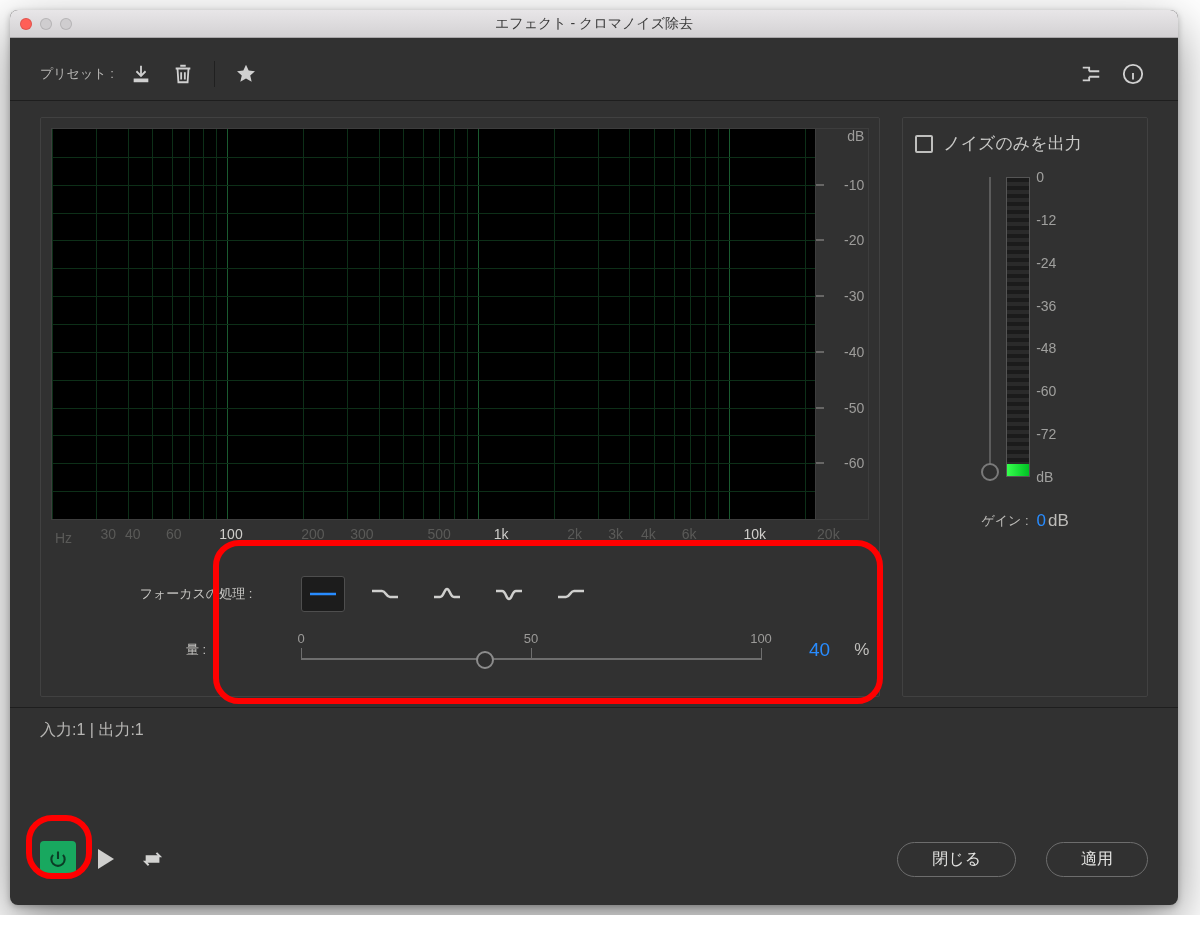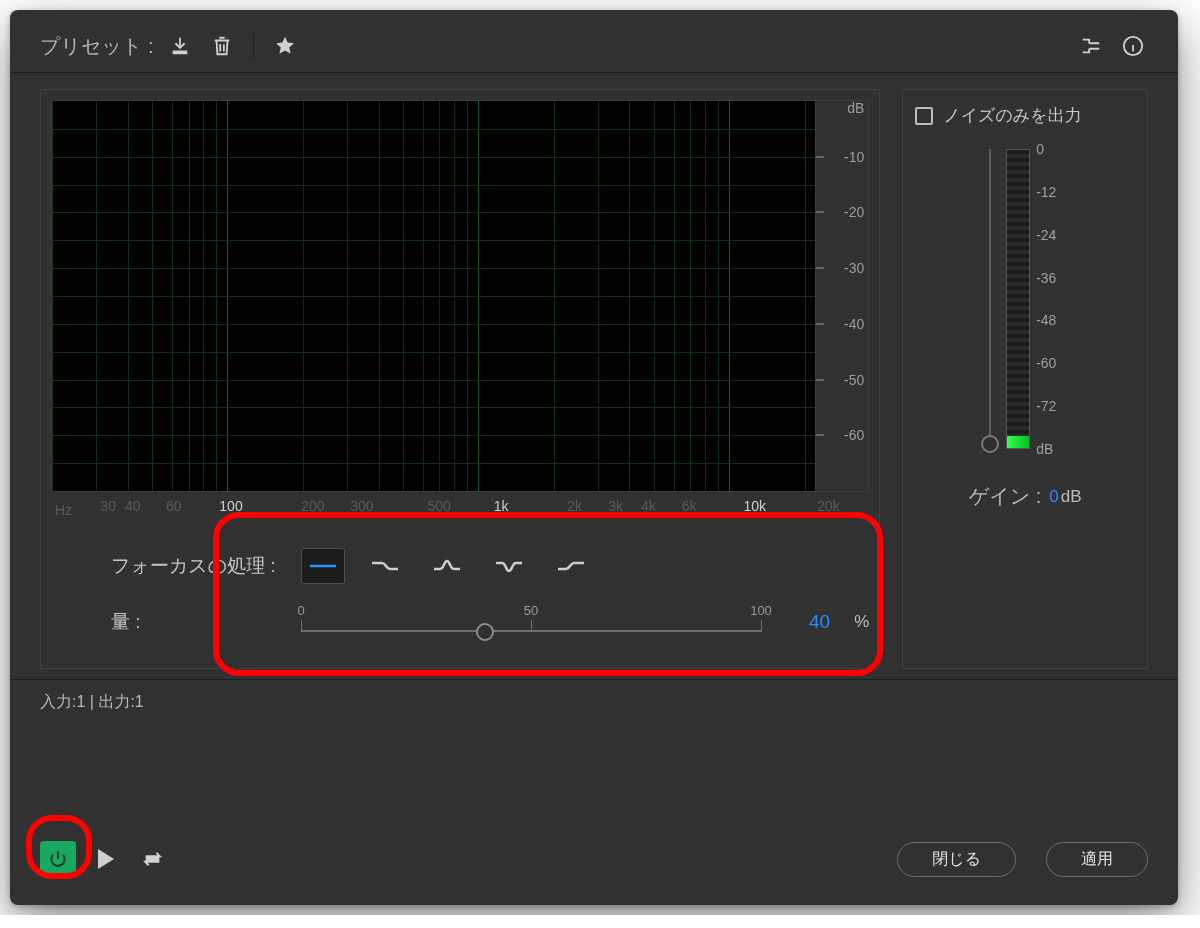--- a/index.html
+++ b/index.html
@@ -36,21 +36,21 @@
   .title {
     position: absolute; left: 0; right: 0; text-align: center;
     font-size: 14px; color: #3a3a3a;
   }
   .toolbar {
     display:flex; align-items:center; gap:12px;
     padding: 22px 30px 12px 30px;
     color:#b7b6b4;
     border-bottom:1px solid #1e1e1e;
   }
-  .lbl { color:#b7b6b4; font-size:20px; }
+  .lbl { color:#b7b6b4; font-size:13px; }
   .preset {
     flex: 0 0 370px;
     height: 34px;
     background:#3b3b3b; border:1px solid #565656;
     display:flex; align-items:center; justify-content:space-between;
     padding: 0 10px; color:#dcdcdc; font-size:17px; border-radius:3px;
   }
   .chev { width:12px; height:12px; border-right:2px solid #cfcfcf; border-bottom:2px solid #cfcfcf; transform:rotate(45deg); margin-bottom:4px;}
   .iconbtn { width:30px; height:28px; display:flex; align-items:center; justify-content:center; color:#d0d0d0; }
   .iconbtn svg { width:22px; height:22px; }
@@ -121,21 +121,21 @@
     padding: 18px 0 18px 0;
     display:flex; flex-direction:column; gap:18px;
     color:#c7c6c3;
     position:relative;
   }
   .highlight {
     position:absolute; border: 6px solid #ff0000; border-radius:26px;
     pointer-events:none;
   }
   .row { display:flex; align-items:center; gap:20px; }
-  .row .rlabel { width:170px; text-align:left; font-size:19px; margin-left:60px;}
+  .row .rlabel { width:170px; text-align:center; font-size:13px; margin-left:60px;}
   .focus-opts { display:flex; gap:18px; align-items:center;}
   .focus-opt { width:44px; height:36px; display:flex; align-items:center; justify-content:center; border-radius:3px;}
   .focus-opt.selected { background:#1c1c1c; border:1px solid #4e4e4e;}
   .focus-opt svg { width:30px; height:18px; }
   .amount-slider { flex:0 0 460px; position:relative; height:40px; display:flex; align-items:flex-end;}
   .slider-track { position:absolute; left:0; right:0; bottom:10px; height:2px; background:#6e6e6e;}
   .slider-tick { position:absolute; bottom:10px; width:1px; height:12px; background:#6e6e6e;}
   .slider-num { position:absolute; bottom:24px; font-size:13px; color:#9b9a98; transform:translateX(-50%);}
   .slider-knob { position:absolute; bottom:1px; width:18px; height:18px; border-radius:50%; border:2px solid #8c8c8c; background:#2e2e2e; transform:translateX(-50%);}
   .amount-val { font-size:19px; color:#288cff; margin-left:28px;}
@@ -150,20 +150,28 @@
   .power { width:36px; height:36px; border-radius:4px; background:#18a85f; display:flex; align-items:center; justify-content:center; }
   .power svg { width:20px; height:20px; color:#0b3d26;}
   .playbtn { width:0; height:0; border-left:16px solid #cfcfcd; border-top:10px solid transparent; border-bottom:10px solid transparent; margin-left:6px;}
   .loop svg { width:26px; height:22px; color:#d2d2d0; }
   .btn { border:1px solid #6d6d6d; border-radius:18px; color:#e3e3e1; font-size:16px; padding:6px 34px; background:transparent; margin-left:14px;}
 </style>
 </head>
 <body>
 
 <div class="window">
+  <div class="titlebar">
+    <div class="traffic">
+      <div class="tbtn red"></div>
+      <div class="tbtn gray"></div>
+      <div class="tbtn gray"></div>
+    </div>
+    <div class="title">エフェクト - クロマノイズ除去</div>
+  </div>
 
   <div class="toolbar">
     <span class="lbl">プリセット :</span>
     <div class="iconbtn">
       <svg viewBox="0 0 24 24" fill="none" stroke="currentColor" stroke-width="2">
           <path d="M12 3v10"></path>
           <path d="M7 9l5 5 5-5"></path>
           <path d="M4 17h16v4H4z" fill="currentColor" stroke="none"></path>
         </svg>
     </div>

